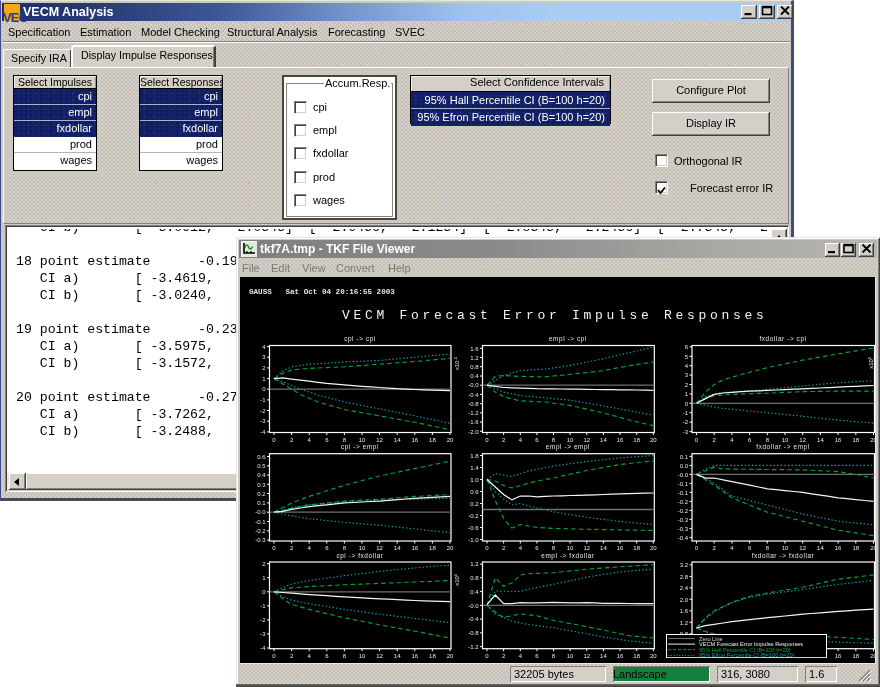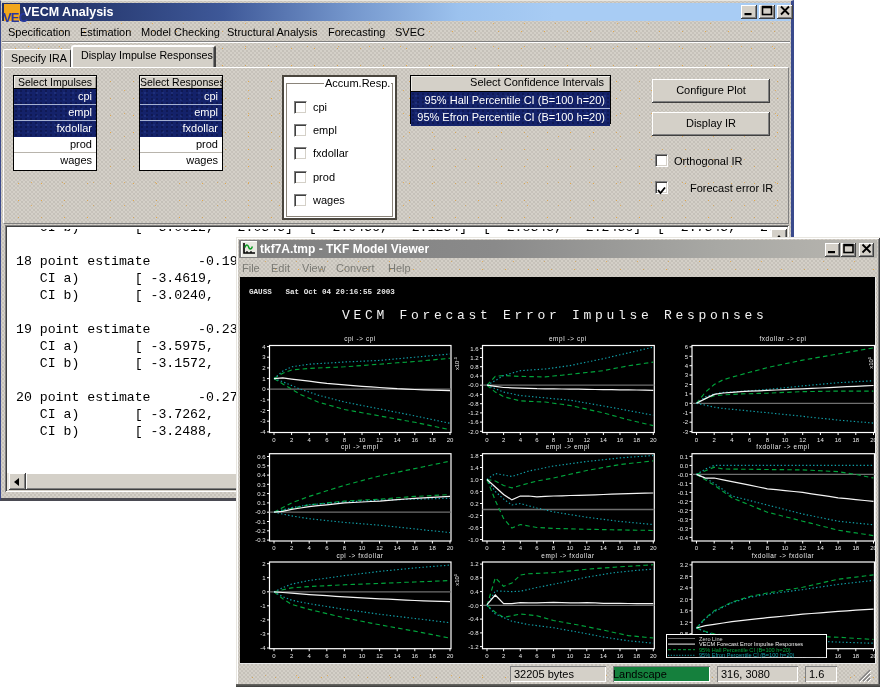--- a/index.html
+++ b/index.html
@@ -162,21 +162,21 @@
  <div class="abs" style="left:3px;top:3px;width:638px;height:18px;
    background:linear-gradient(90deg,#7f7f7f 0%,#8a8a8a 40%,#a8a8a4 75%,#b8b6b0 100%);"></div>
  <div class="abs" style="left:5px;top:4px;width:16px;height:16px;background:#e8e8e2;box-shadow:inset 1px 1px 0 #fff;">
    <svg width="16" height="16" viewBox="0 0 16 16">
      <path d="M3,2 L3,12 L14,12" fill="none" stroke="#000" stroke-width="1.6"></path>
      <line x1="6" y1="12" x2="6" y2="10" stroke="#000" stroke-width="1.2"></line>
      <line x1="10" y1="12" x2="10" y2="10" stroke="#000" stroke-width="1.2"></line>
      <path d="M4,6.5 C4.8,3.2 6.8,3.2 7.6,6 C8.4,8.8 10.4,8.8 11.4,5.5" fill="none" stroke="#089c20" stroke-width="1.5"></path>
    </svg>
  </div>
- <div class="abs" style="left:24px;top:5px;font-size:12px;font-weight:bold;color:#ffffff;">tkf7A.tmp - TKF Model Viewer</div>
+ <div class="abs" style="left:24px;top:5px;font-size:12px;font-weight:bold;color:#ffffff;">tkf7A.tmp - TKF File Viewer</div>
  <div class="titlebtn" style="left:589px;top:6px;width:15px;"><svg width="13" height="12" viewBox="0 0 13 12">
         <rect x="2" y="8" width="7" height="2.2" fill="#000"></rect>
       </svg></div>
  <div class="titlebtn" style="left:605px;top:6px;width:15px;"><svg width="13" height="12" viewBox="0 0 13 12">
         <rect x="2" y="1.5" width="9" height="8" fill="none" stroke="#000" stroke-width="1.6"></rect>
         <line x1="2" y1="2.3" x2="11" y2="2.3" stroke="#000" stroke-width="2"></line>
       </svg></div>
  <div class="titlebtn" style="left:623px;top:6px;width:15px;"><svg width="13" height="12" viewBox="0 0 13 12">
         <path d="M2.5,1.5 L10.5,9.5 M10.5,1.5 L2.5,9.5" stroke="#000" stroke-width="1.8"></path>
       </svg></div>

